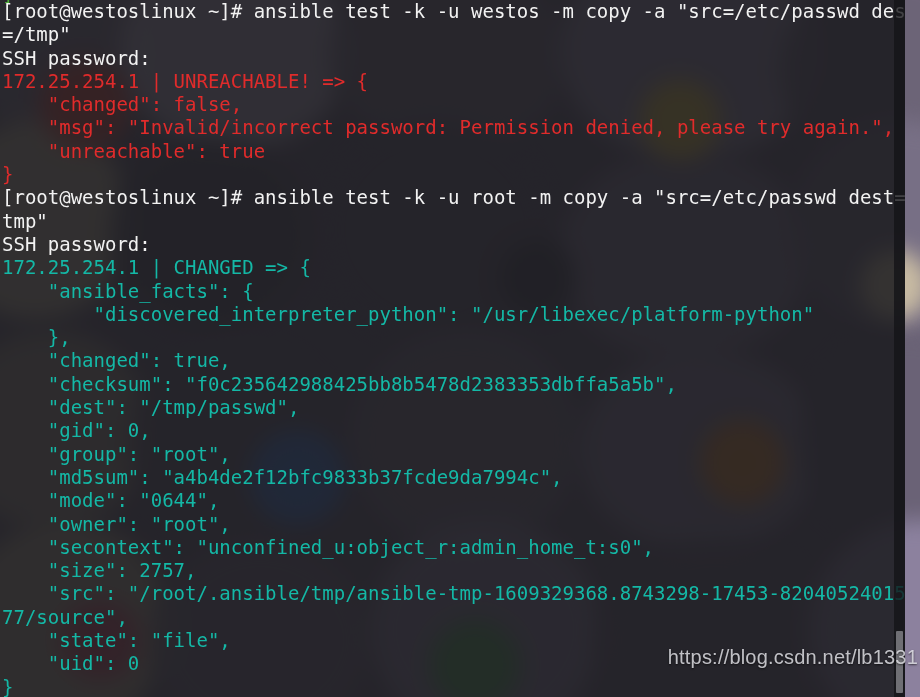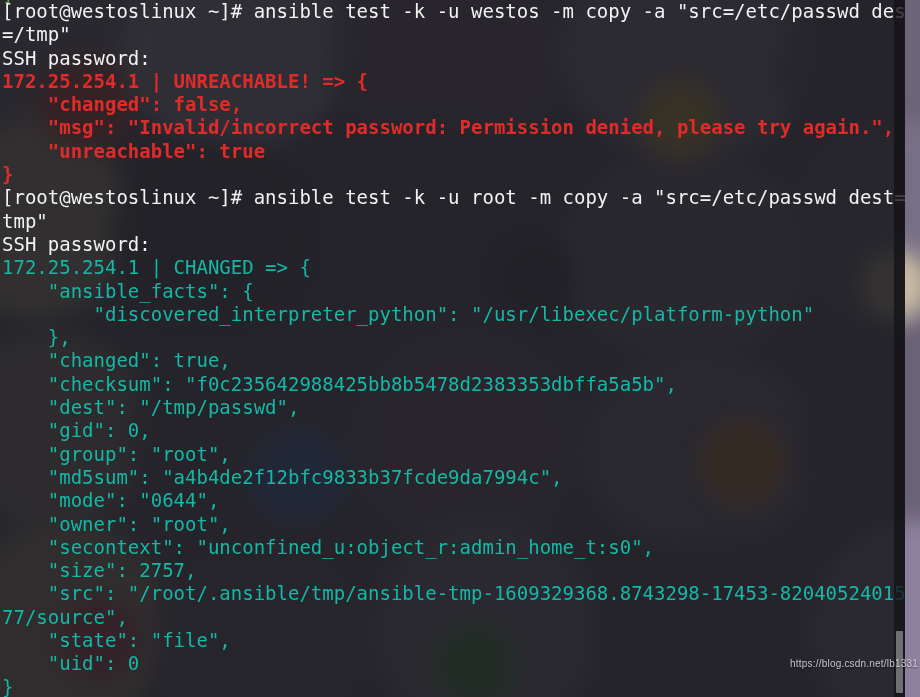--- a/index.html
+++ b/index.html
@@ -53,21 +53,21 @@
     position: relative;
     height: 23.3px;
     line-height: 23.3px;
     font-size: 19px;
     letter-spacing: 0px;
     white-space: pre;
     padding-left: 2px;
     font-family: "DejaVu Sans Mono", "Liberation Mono", monospace;
   }
   .c-white  { color: #f2f2f2; }
-  .c-red    { color: #e02b2b; font-weight: bold; }
+  .c-red    { color: #e02b2b; font-weight: normal; }
   .c-yellow { color: #14b8a6; }
 
   
   #top-sliver {
     position: absolute;
     left: 2px;
     top: -17px;
     font-size: 19px;
     line-height: 23.3px;
     color: #4fae3a;
@@ -103,21 +103,21 @@
     height: 697px;
     overflow: hidden;
   }
 
   
   #watermark {
     position: absolute;
     right: 2px;
     bottom: 28px;
     font-family: "Liberation Sans", sans-serif;
-    font-size: 10px;
+    font-size: 20px;
     color: rgba(235,235,240,0.80);
     letter-spacing: .2px;
     white-space: nowrap;
     text-shadow: 0 1px 2px rgba(0,0,0,.6);
   }
 </style>
 </head>
 <body>
 
 <div id="desktop">

